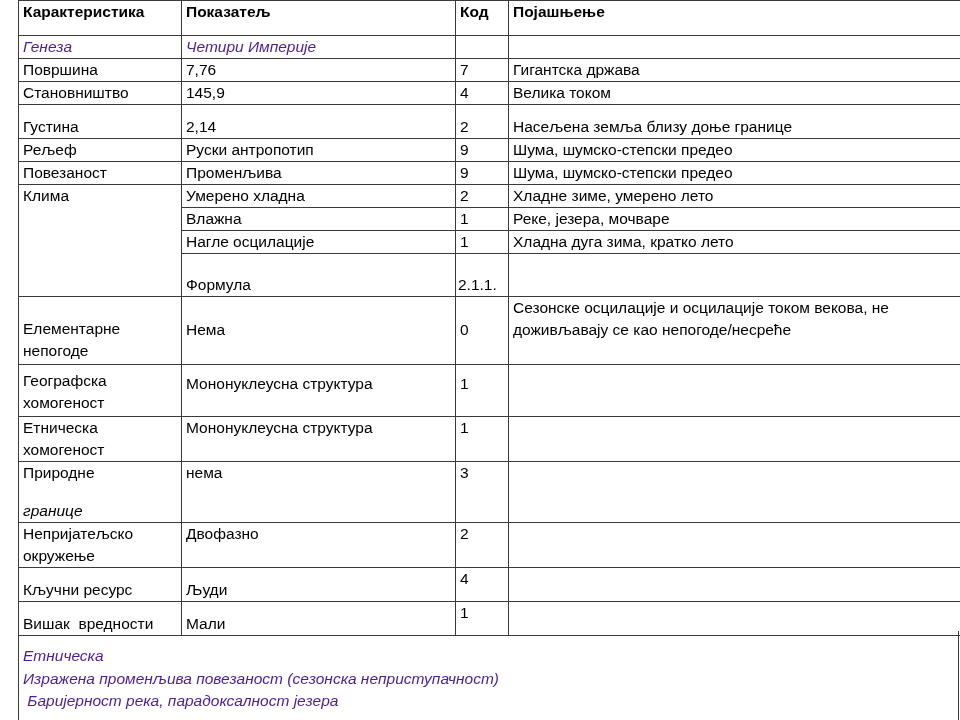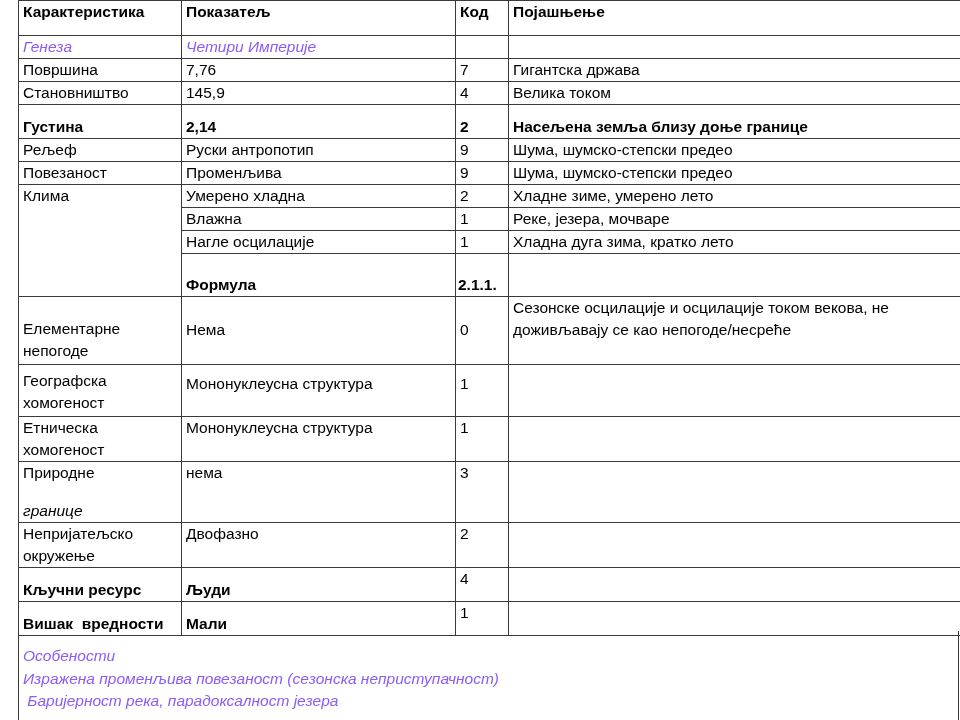--- a/index.html
+++ b/index.html
@@ -22,23 +22,23 @@
       border: 1px solid #3a3a3a;
       padding: 0 4px;
       vertical-align: top;
       overflow: hidden;
     }
     col.c1 { width: 163px; }
     col.c2 { width: 274px; }
     col.c3 { width: 53px; }
     col.c4 { width: 452px; }
     .hdr td { font-weight: bold; vertical-align: bottom; height: 34px; padding-bottom: 0; }
-    .blue { color: #8b5cf6; font-style: italic; }
+    .blue { color: #4c1d95; font-style: italic; }
     .num { }
-    .bottom { vertical-align: bottom !important; font-weight: bold; }
+    .bottom { vertical-align: bottom !important; }
     .r22 { height: 22px; }
     .r34 { height: 34px; }
     .r44 { height: 43px; }
     .r68 { height: 68px; }
     .r46 { height: 45px; }
     .r56 { height: 52px; }
     .r34b { height: 34px; }
     .notes {
       position: absolute; left: 18px; top: 631px; width: 941px; height: 100px;
       border-left: 1px solid #3a3a3a; border-right: 1px solid #3a3a3a;
@@ -165,17 +165,17 @@
       <tr class="r34b">
         <td class="bottom" style="white-space:pre;">Вишак  вредности</td>
         <td class="bottom">Мали</td>
         <td class="num">1</td>
         <td></td>
       </tr>
     </tbody>
   </table>
 
   <div class="notes">
-    <div class="blue">Особености</div>
+    <div class="blue">Етническа</div>
     <div class="blue">Изражена променљива повезаност (сезонска неприступачност)</div>
     <div class="blue" style="white-space:pre;"> Баријерност река, парадоксалност језера</div>
   </div>
 </div>
 
 </body></html>

